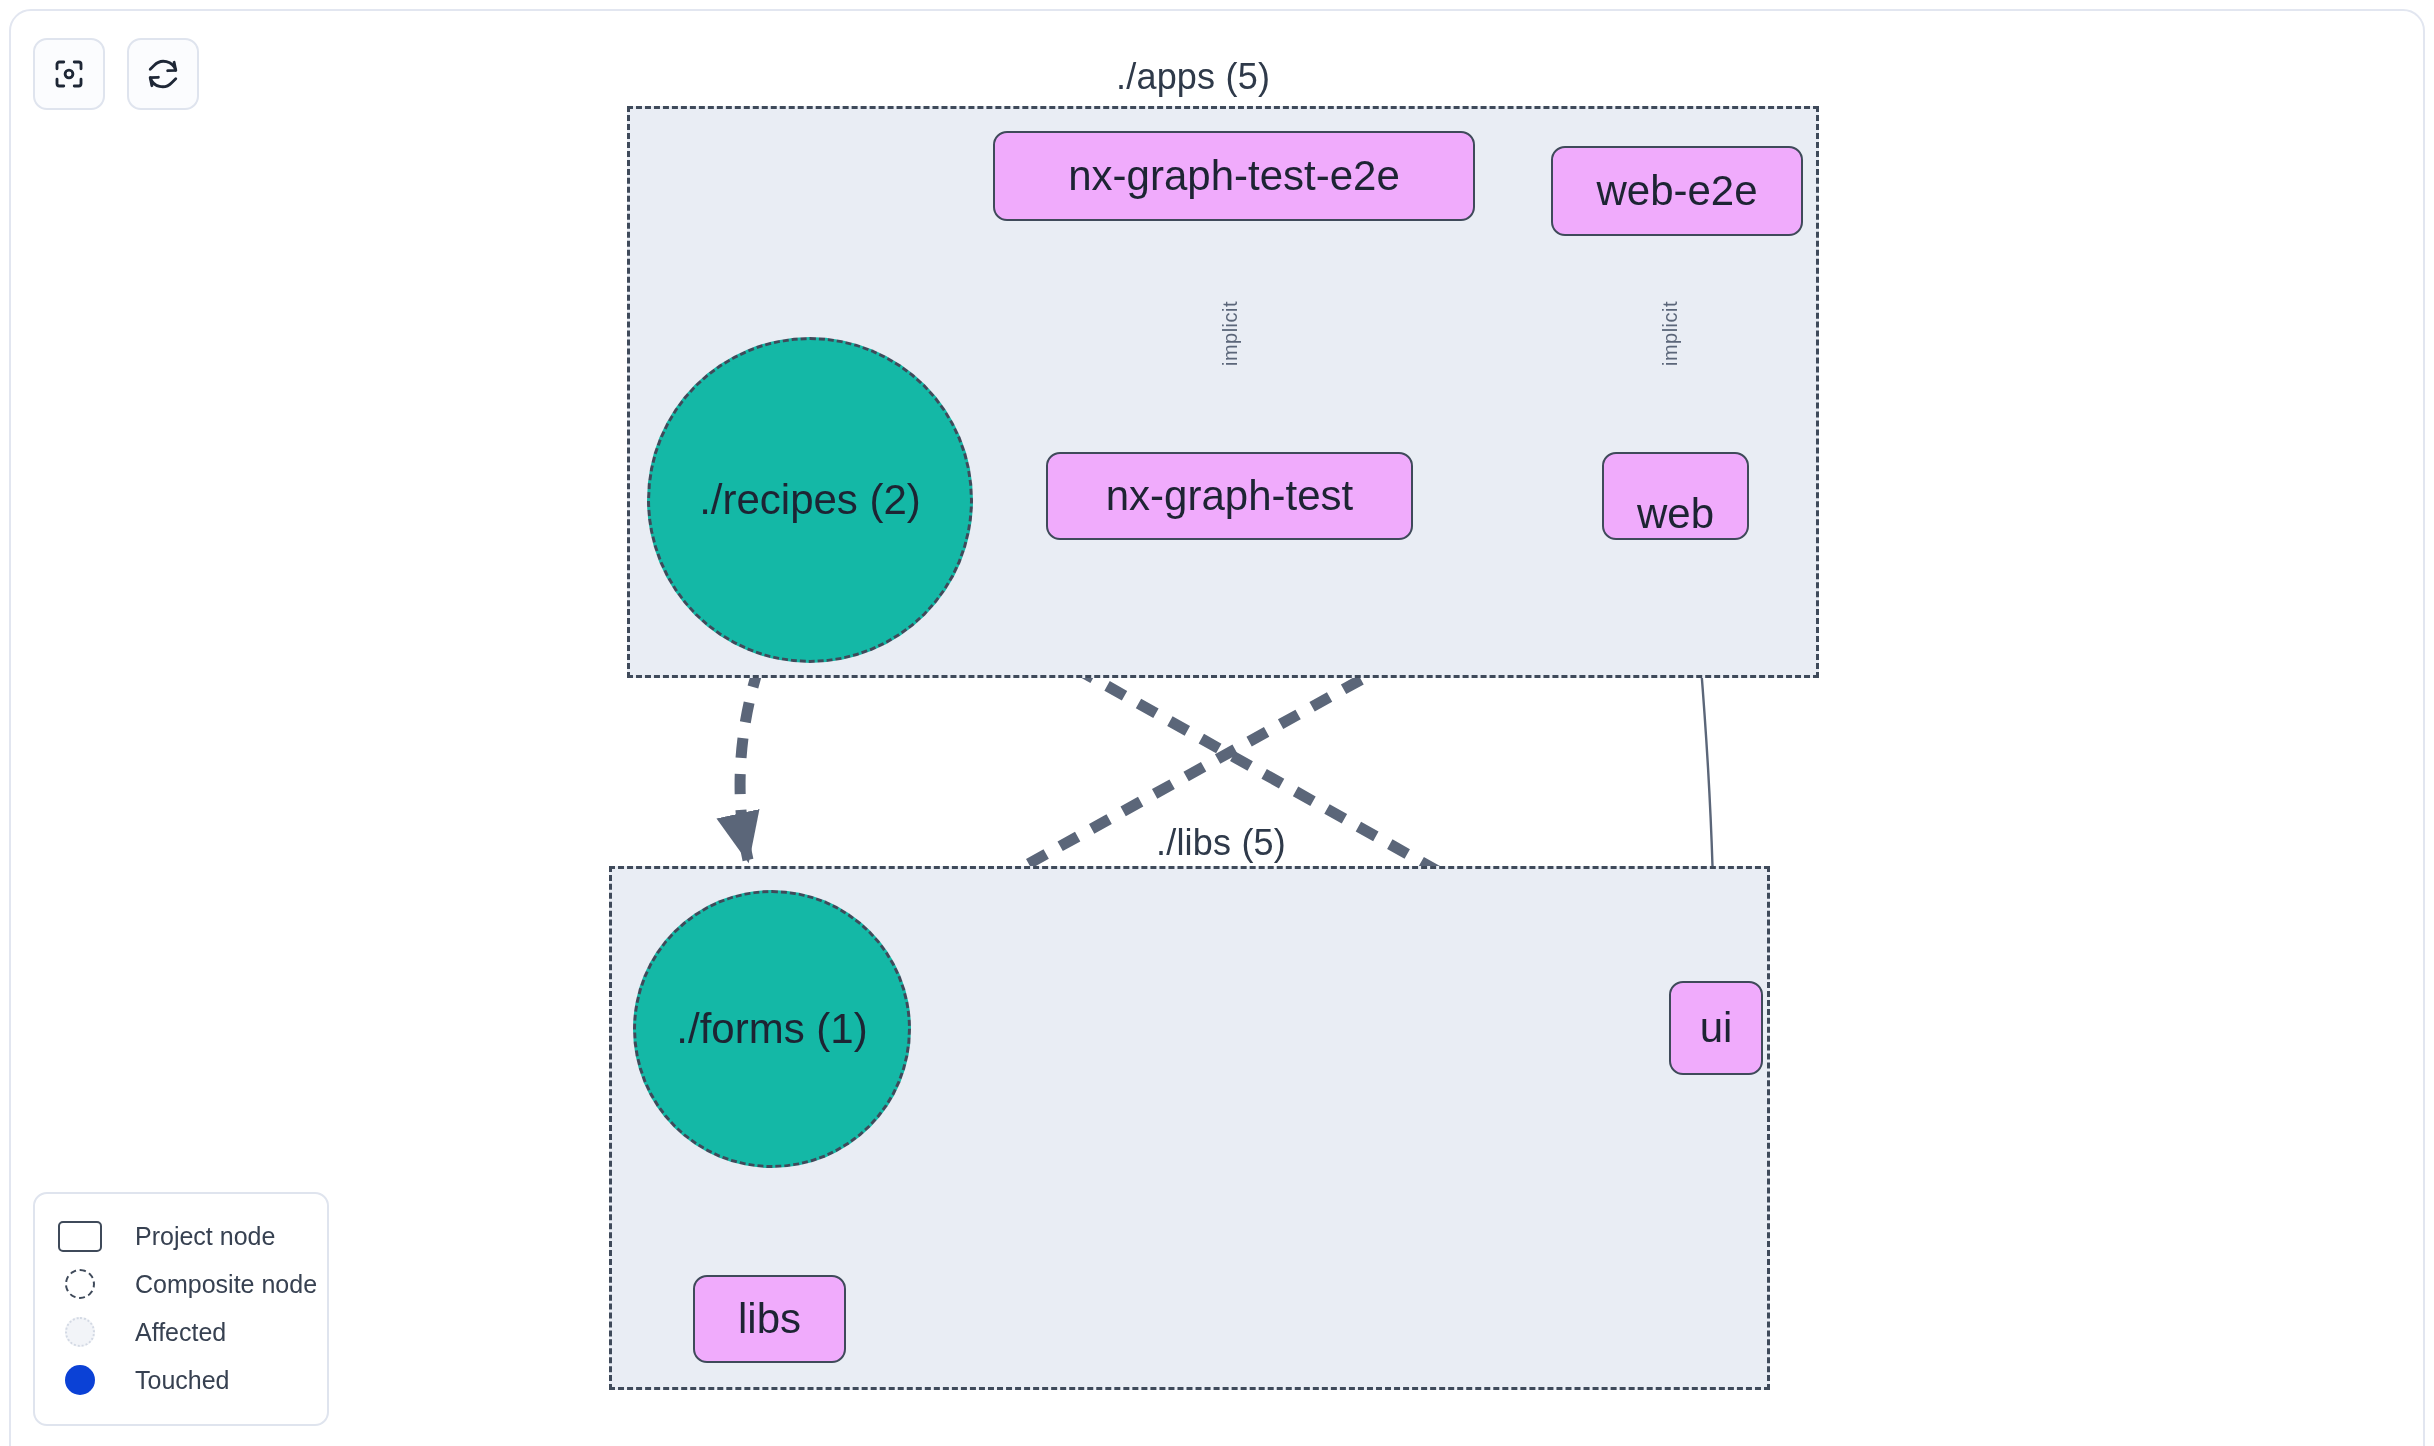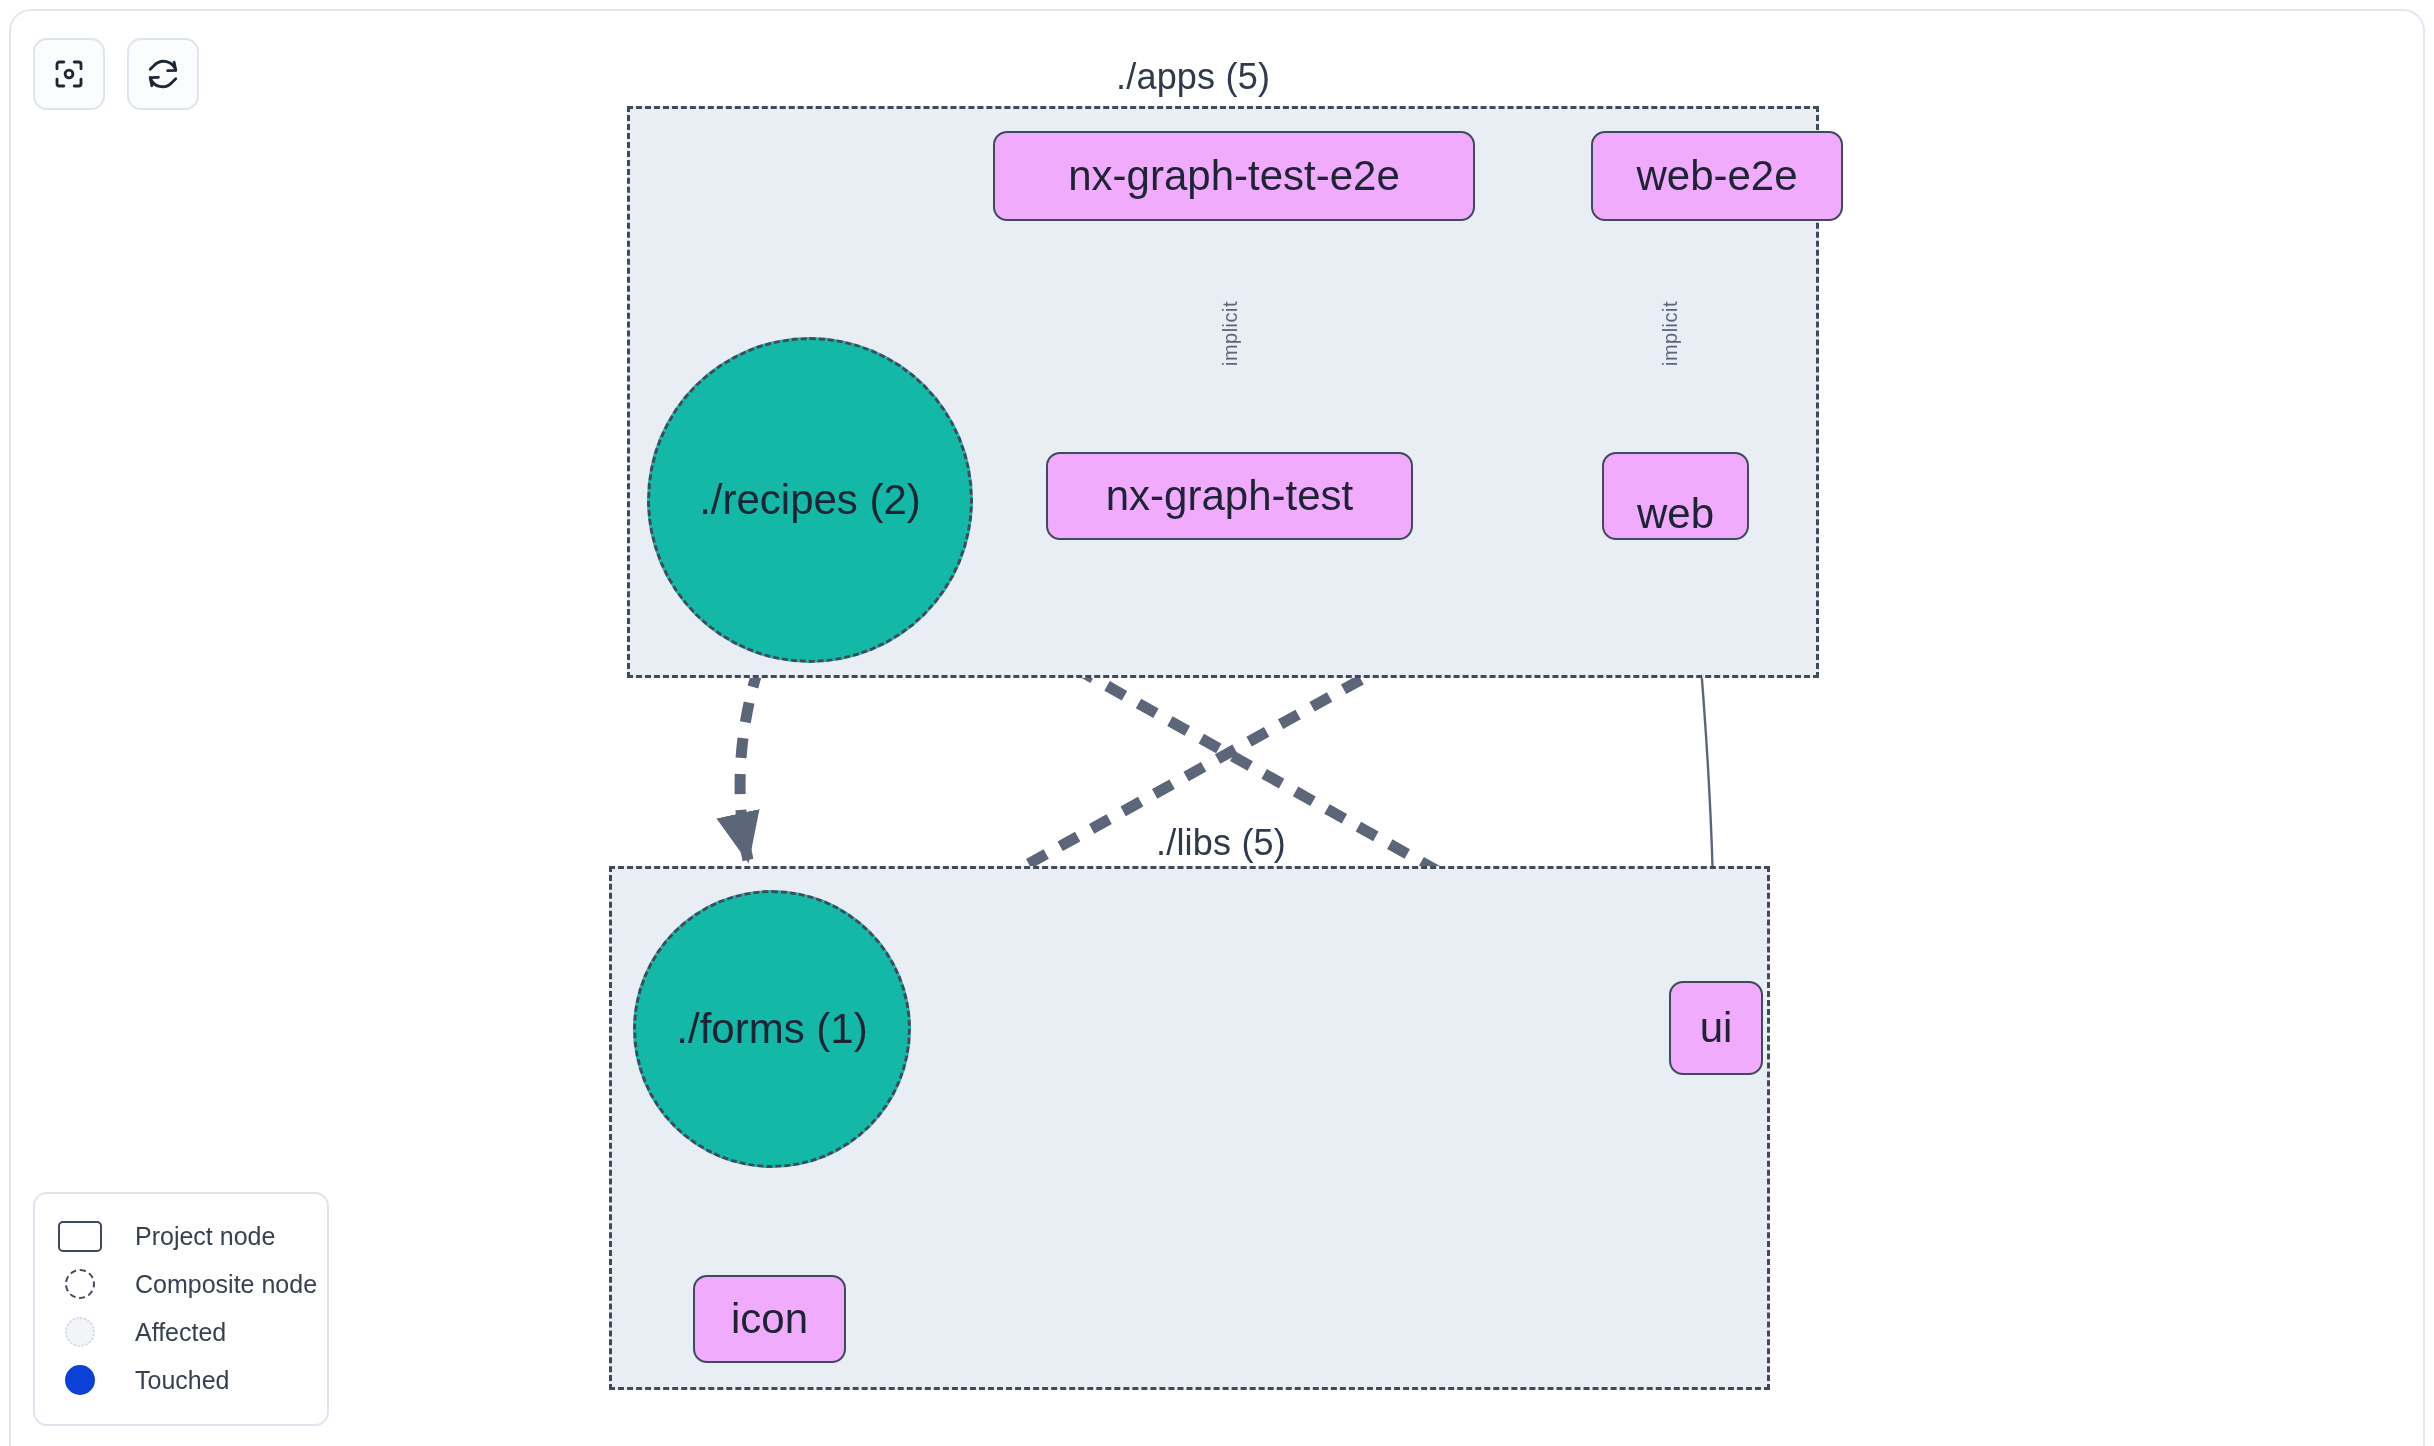--- a/index.html
+++ b/index.html
@@ -248,21 +248,21 @@
     <path d="M 753 1142 C 735 1200, 730 1240, 734 1268" fill="none" stroke="#5b6679" stroke-width="9" stroke-dasharray="18 15" marker-end="url(#arrow-thick)"></path>
   </svg>
 
   <div class="edge-label" style="left:1170px; top:322px; width:120px; text-align:center;">implicit</div>
   <div class="edge-label" style="left:1610px; top:322px; width:120px; text-align:center;">implicit</div>
 
   <div class="proj-node" style="left:993px; top:131px; width:482px; height:90px;">
     <span>nx-graph-test-e2e</span>
   </div>
 
-  <div class="proj-node" style="left:1551px; top:131px; width:252px; height:90px;margin-left:40px;">
+  <div class="proj-node" style="left:1551px; top:146px; width:252px; height:90px;">
     <span>web-e2e</span>
   </div>
 
   <div class="comp-node" style="left:647px; top:337px; width:326px; height:326px;">
     <span>./recipes (2)</span>
   </div>
 
   <div class="proj-node" style="left:1046px; top:452px; width:367px; height:88px;">
     <span>nx-graph-test</span>
   </div>
@@ -273,21 +273,21 @@
 
   <div class="comp-node" style="left:633px; top:890px; width:278px; height:278px;">
     <span>./forms (1)</span>
   </div>
 
   <div class="proj-node" style="left:1669px; top:981px; width:94px; height:94px;">
     <span>ui</span>
   </div>
 
   <div class="proj-node" style="left:693px; top:1275px; width:153px; height:88px;">
-    <span>icon</span>
+    <span>libs</span>
   </div>
 
   <div class="legend">
     <div class="legend-row">
       <span class="legend-swatch">
           <span class="sw-rect"></span>
         </span>
       <span class="legend-text">Project node</span>
     </div>
     <div class="legend-row">

